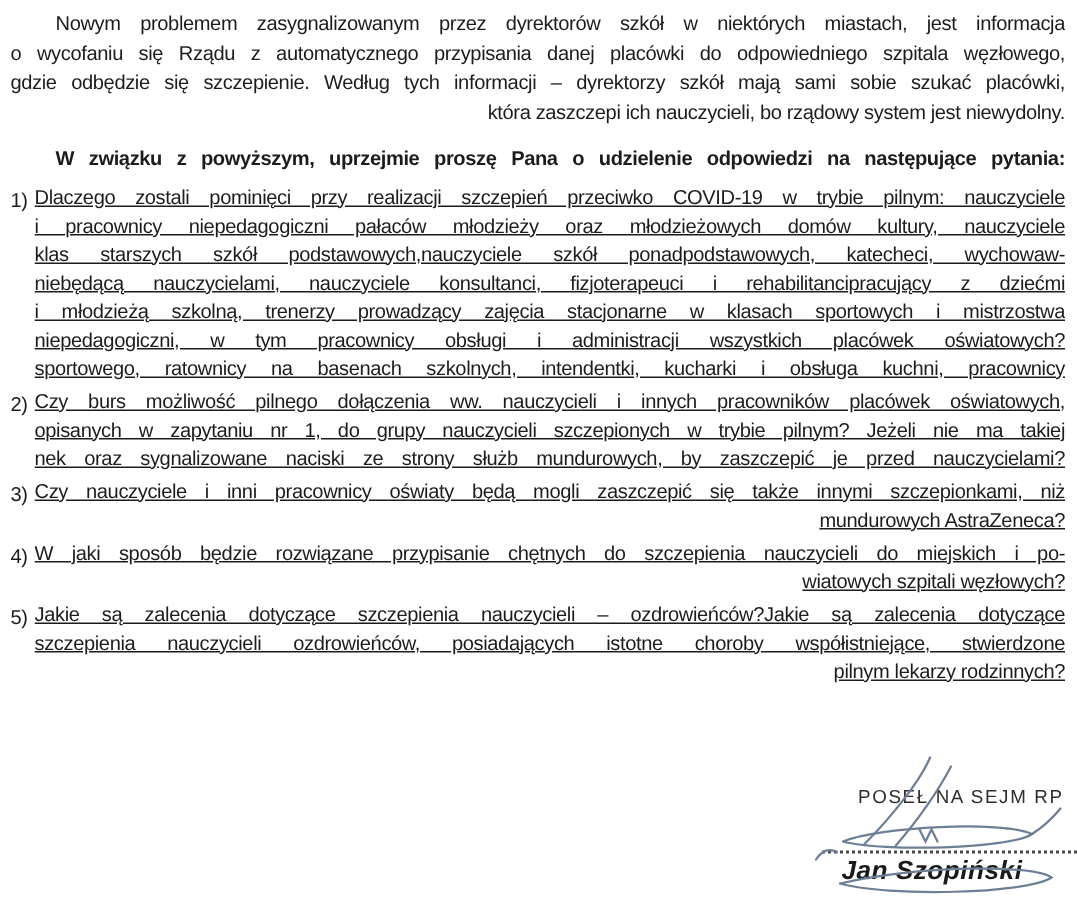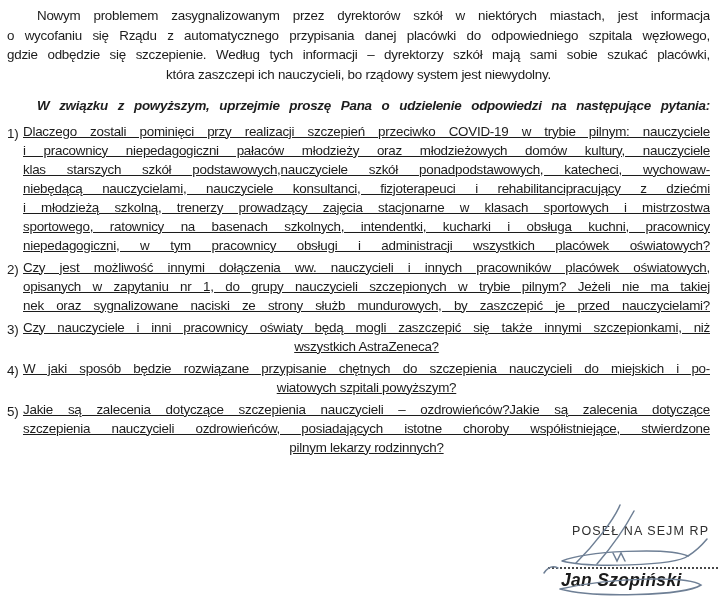--- a/index.html
+++ b/index.html
@@ -28,26 +28,25 @@
   }
   
   .line {
     height: 19px;
     overflow: hidden;
     white-space: normal;
   }
   .intro .line { height: 19.5px; }
   .jl { text-align: justify; }
   .jl::after { content: ""; display: inline-block; width: 100%; height: 0; }
-  .last { text-align: center; }
+  .last { text-align: right; }
   .indent { text-indent: 30px; }
 
   .request-heading {
     font-weight: bold;
-    font-style: italic;
     margin-top: 12px;
     height: 19.5px;
   }
 
   .questions { margin-top: 6px; }
   .q {
     display: flex;
     margin-bottom: 3px;
   }
   .qnum {
@@ -125,44 +124,44 @@
 
   <div class="questions" id="questions">
       <div class="q">
         <div class="qnum">1)</div>
         <div class="qbody">
           <div class="line jl">Dlaczego zostali pominięci przy realizacji szczepień przeciwko COVID-19 w trybie pilnym: nauczyciele</div>
           <div class="line jl">i pracownicy niepedagogiczni pałaców młodzieży oraz młodzieżowych domów kultury, nauczyciele</div>
           <div class="line jl">klas starszych szkół podstawowych,nauczyciele szkół ponadpodstawowych, katecheci, wychowaw-</div>
           <div class="line jl">niebędącą nauczycielami, nauczyciele konsultanci, fizjoterapeuci i rehabilitancipracujący z dziećmi</div>
           <div class="line jl">i młodzieżą szkolną, trenerzy prowadzący zajęcia stacjonarne w klasach sportowych i mistrzostwa</div>
+          <div class="line jl">niepedagogiczni, w tym pracownicy obsługi i administracji wszystkich placówek oświatowych?</div>
           <div class="line jl">sportowego, ratownicy na basenach szkolnych, intendentki, kucharki i obsługa kuchni, pracownicy</div>
-          <div class="line jl">niepedagogiczni, w tym pracownicy obsługi i administracji wszystkich placówek oświatowych?</div>
         </div>
       </div>
       <div class="q">
         <div class="qnum">2)</div>
         <div class="qbody">
-          <div class="line jl">Czy jest możliwość innymi dołączenia ww. nauczycieli i innych pracowników placówek oświatowych,</div>
+          <div class="line jl">Czy burs możliwość pilnego dołączenia ww. nauczycieli i innych pracowników placówek oświatowych,</div>
           <div class="line jl">opisanych w zapytaniu nr 1, do grupy nauczycieli szczepionych w trybie pilnym? Jeżeli nie ma takiej</div>
           <div class="line jl">nek oraz sygnalizowane naciski ze strony służb mundurowych, by zaszczepić je przed nauczycielami?</div>
         </div>
       </div>
       <div class="q">
         <div class="qnum">3)</div>
         <div class="qbody">
           <div class="line jl">Czy nauczyciele i inni pracownicy oświaty będą mogli zaszczepić się także innymi szczepionkami, niż</div>
-          <div class="line last">wszystkich AstraZeneca?</div>
+          <div class="line last">mundurowych AstraZeneca?</div>
         </div>
       </div>
       <div class="q">
         <div class="qnum">4)</div>
         <div class="qbody">
           <div class="line jl">W jaki sposób będzie rozwiązane przypisanie chętnych do szczepienia nauczycieli do miejskich i po-</div>
-          <div class="line last">wiatowych szpitali powyższym?</div>
+          <div class="line last">wiatowych szpitali węzłowych?</div>
         </div>
       </div>
       <div class="q">
         <div class="qnum">5)</div>
         <div class="qbody">
           <div class="line jl">Jakie są zalecenia dotyczące szczepienia nauczycieli – ozdrowieńców?Jakie są zalecenia dotyczące</div>
           <div class="line jl">szczepienia nauczycieli ozdrowieńców, posiadających istotne choroby współistniejące, stwierdzone</div>
           <div class="line last">pilnym lekarzy rodzinnych?</div>
         </div>
       </div>

